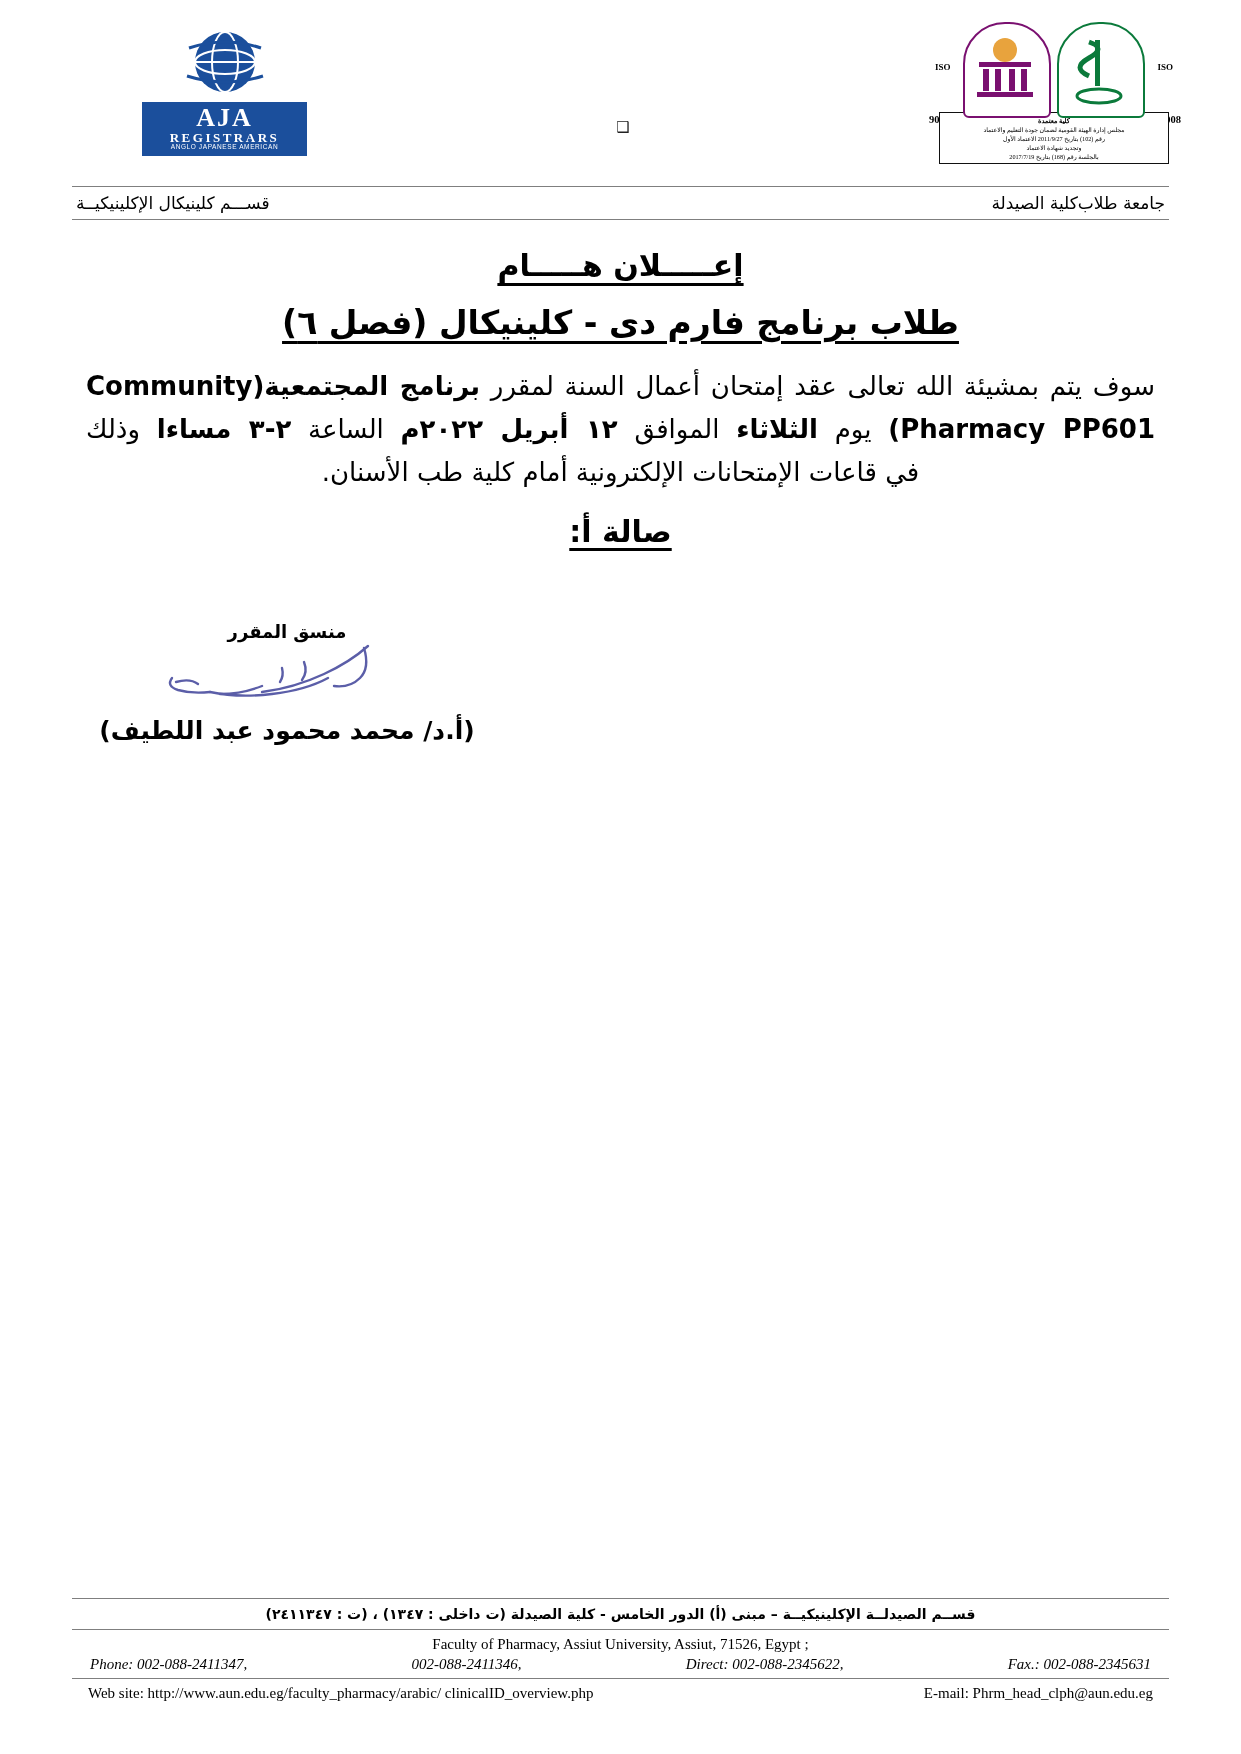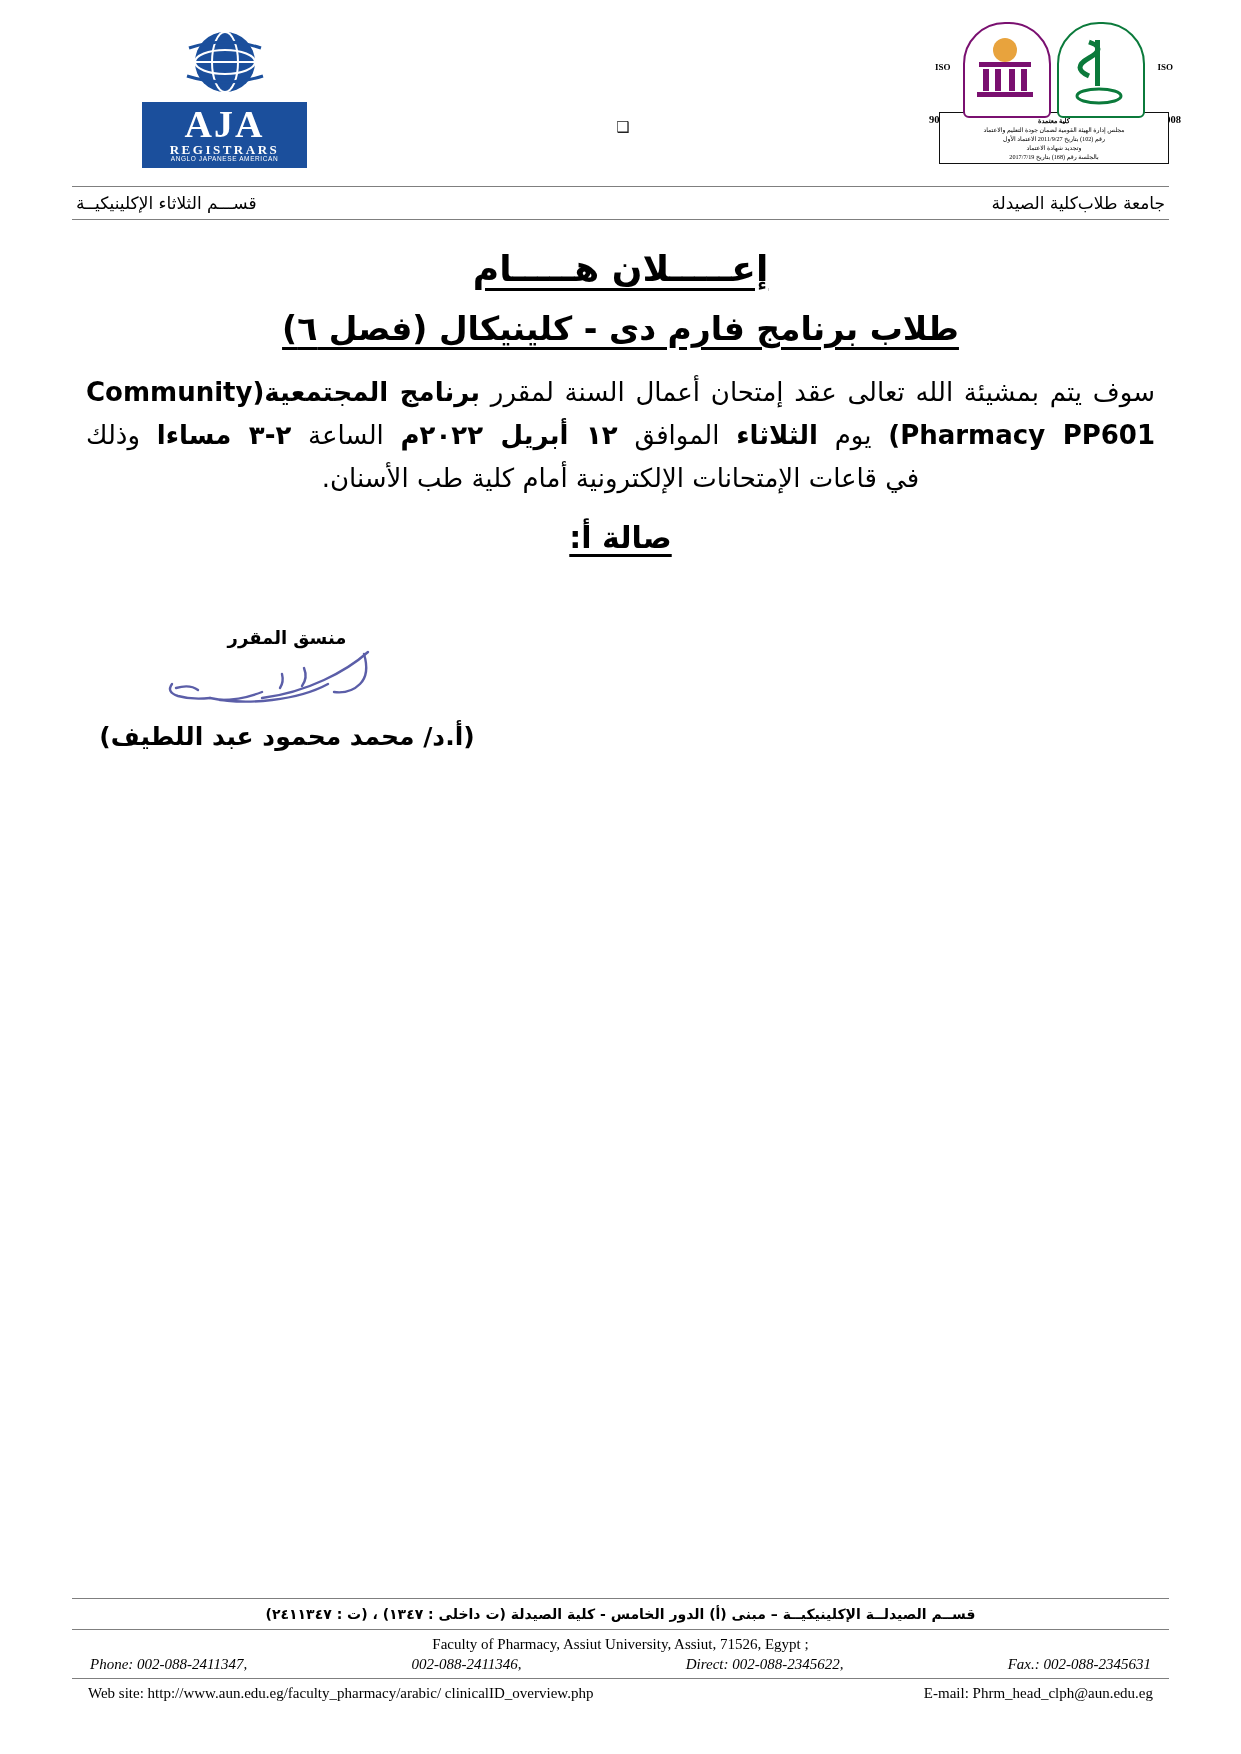--- a/index.html
+++ b/index.html
@@ -53,21 +53,21 @@
     color: #ffffff;
     text-align: center;
     line-height: 1.0;
     padding: 3px 0 4px 0;
     margin-top: -4px;
   }
   .aja-word .big {
     display: block;
     font-family: "Liberation Serif", serif;
     font-weight: bold;
-    font-size: 38px;
+    font-size: 26px;
     letter-spacing: 2px;
   }
   .aja-word .mid {
     display: block;
     font-family: "Liberation Serif", serif;
     font-weight: bold;
     font-size: 13px;
     letter-spacing: 2.5px;
   }
   .aja-word .small {
@@ -170,21 +170,21 @@
 
   
   .content {
     direction: rtl;
     text-align: center;
     padding-top: 22px;
   }
   .title-main {
     font-family: "DejaVu Sans", sans-serif;
     font-weight: bold;
-    font-size: 36px;
+    font-size: 30px;
     text-decoration: underline;
     text-underline-offset: 7px;
     letter-spacing: 0px;
     margin: 6px 0 16px 0;
   }
   .title-sub {
     font-family: "DejaVu Sans", sans-serif;
     font-weight: bold;
     font-size: 33px;
     text-decoration: underline;
@@ -357,21 +357,21 @@
       </div>
       <div class="iso-num-left">9001:2015</div>
       <div class="iso-num-right">9001:2008</div>
     </div>
   </div>
 
   <div class="head-rule"></div>
   <div class="head-cols">
     <div class="col right">جامعة طلاب</div>
     <div class="col center">كلية الصيدلة</div>
-    <div class="col left">قســـم الثلاثاء الإكلينيكيــة</div>
+    <div class="col left">قســـم كلينيكال الإكلينيكيــة</div>
   </div>
   <div class="head-rule2"></div>
 
   <div class="content">
 
     <div class="title-main">إعـــــلان هـــــام</div>
 
     <div class="title-sub">
       <div>طلاب برنامج فارم دى - كلينيكال (فصل ٦)</div>
     </div>

